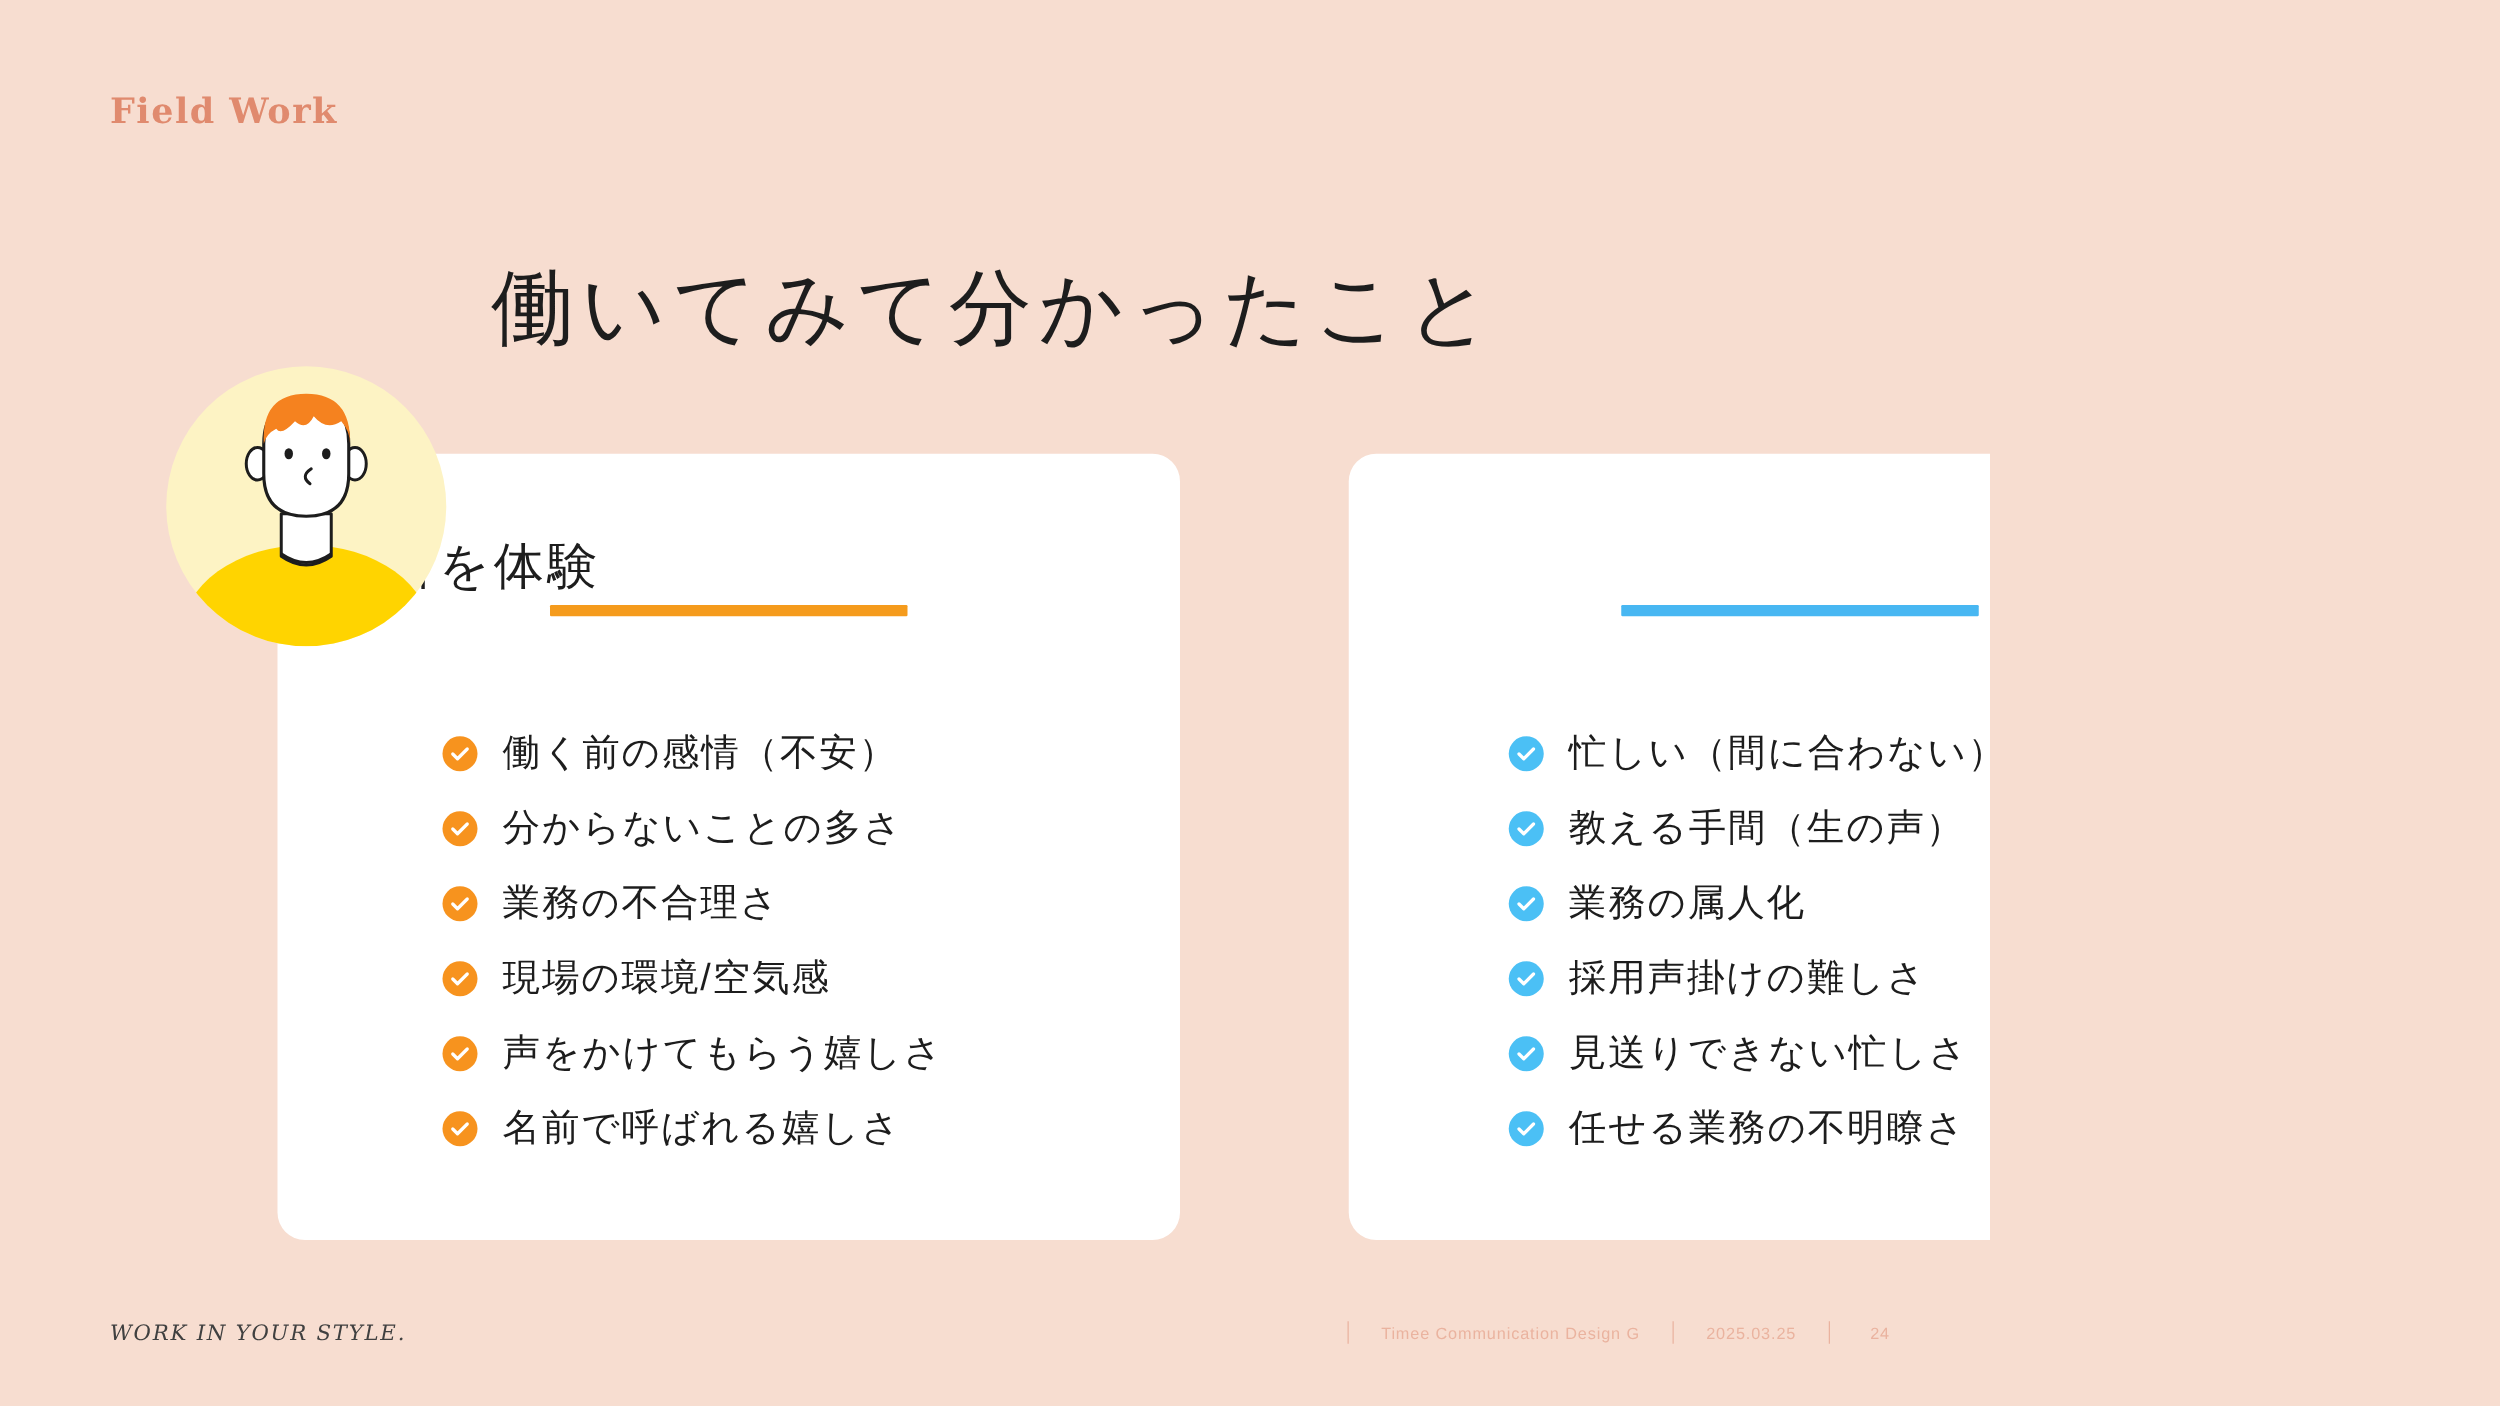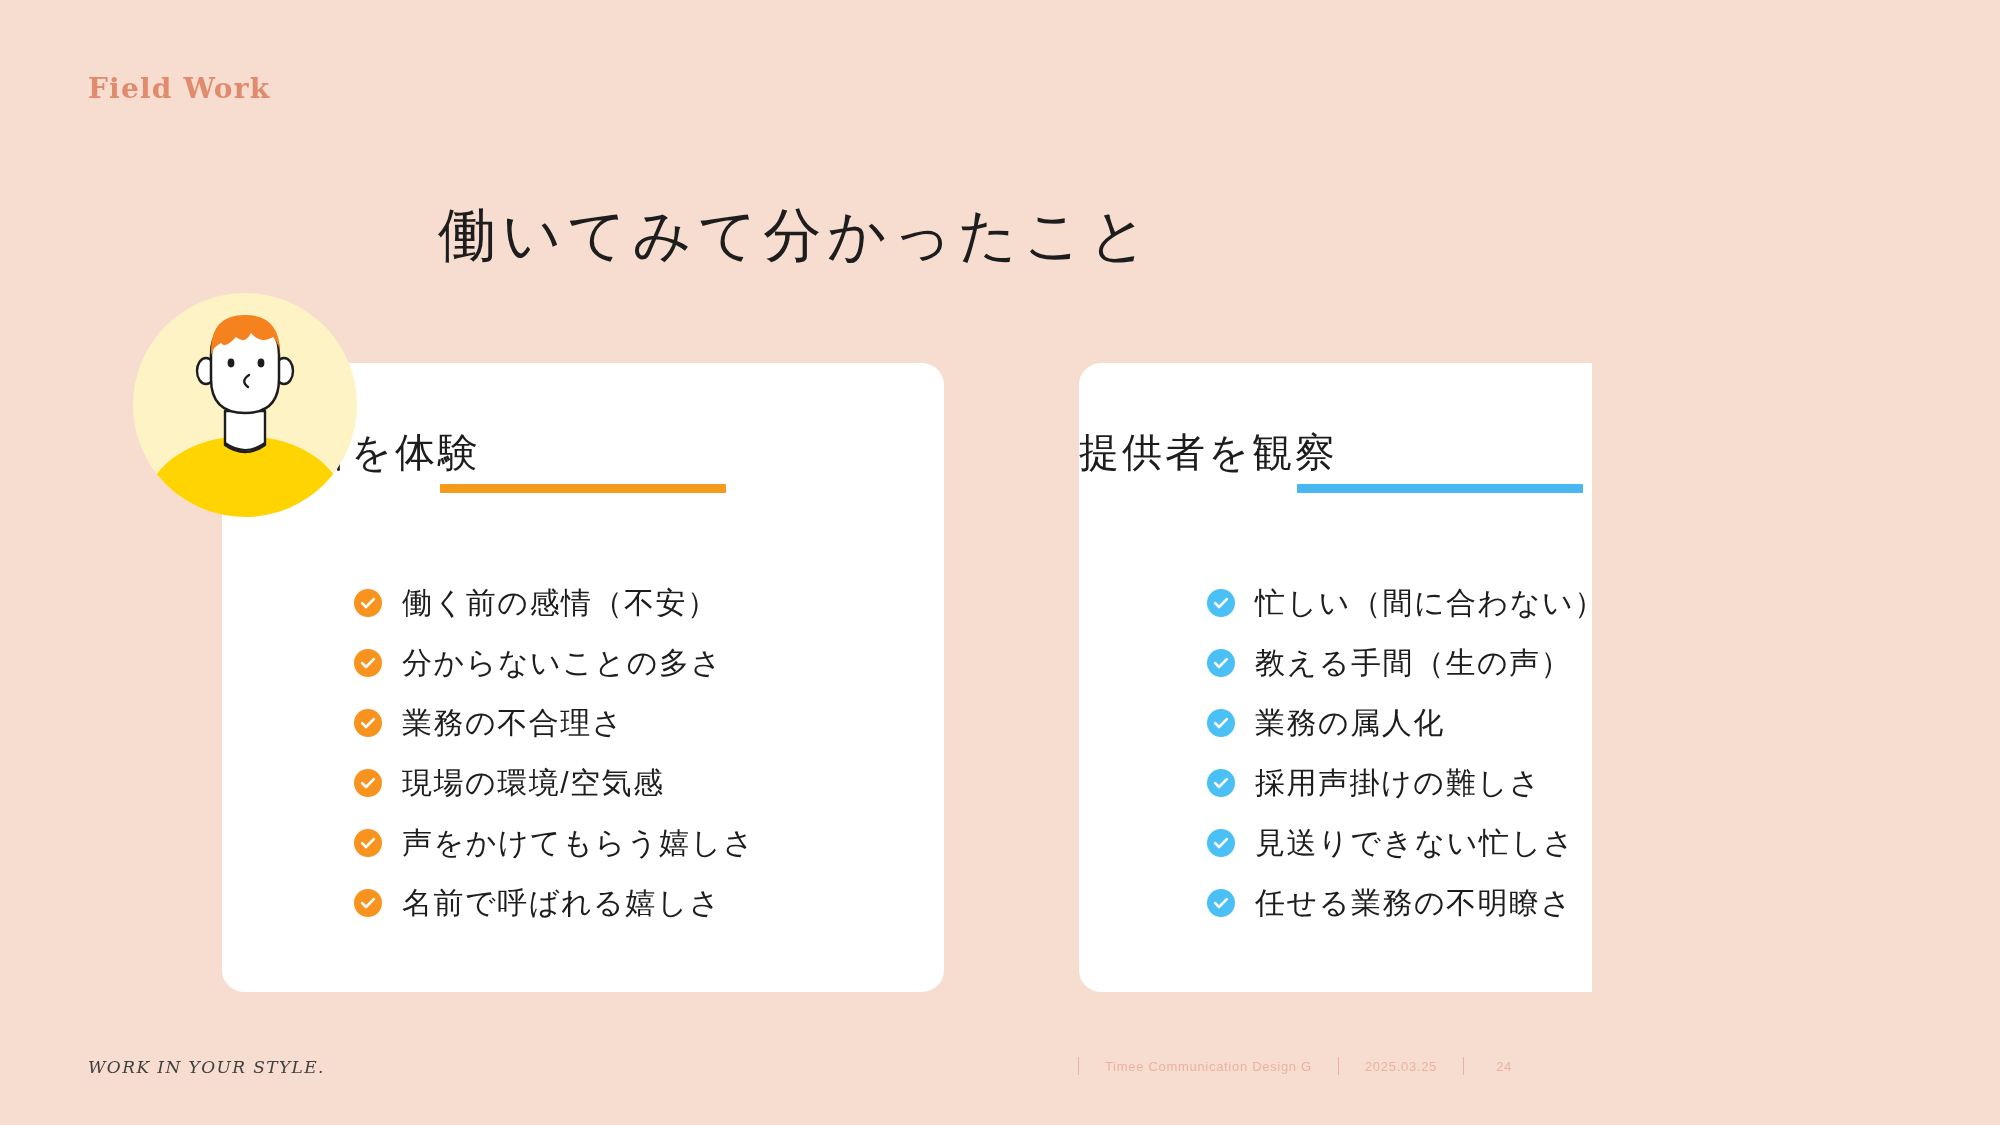--- a/index.html
+++ b/index.html
@@ -32,21 +32,21 @@
     white-space: nowrap;
   }
 
   
   #main-title {
     position: absolute;
     left: 0;
     right: 0;
     top: 158px;
     text-align: center;
-    font-size: 58px;
+    font-size: 66px;
     font-weight: 500;
     letter-spacing: 6px;
     color: #1d1d1d;
     white-space: nowrap;
   }
 
   
   .card {
     position: absolute;
     top: 363px;
@@ -239,21 +239,20 @@
           <svg viewBox="0 0 18 18" aria-hidden="true">
               <path d="M3.2 9.2 L7 13 L14.8 5.2" fill="none" stroke="#ffffff" stroke-width="2.6" stroke-linecap="round" stroke-linejoin="round"></path>
             </svg>
         </span>
         <span class="bullet-text">名前で呼ばれる嬉しさ</span>
       </li>
     </ul>
   </section>
 
   <section class="card" id="card-right">
-    <div class="card-heading">提供者を観察</div>
     <div class="heading-underline" id="underline-right"></div>
 
     <ul class="bullet-list" id="list-right">
       <li class="bullet-item">
         <span class="check-icon blue">
           <svg viewBox="0 0 18 18" aria-hidden="true">
               <path d="M3.2 9.2 L7 13 L14.8 5.2" fill="none" stroke="#ffffff" stroke-width="2.6" stroke-linecap="round" stroke-linejoin="round"></path>
             </svg>
         </span>
         <span class="bullet-text">忙しい（間に合わない）</span>

